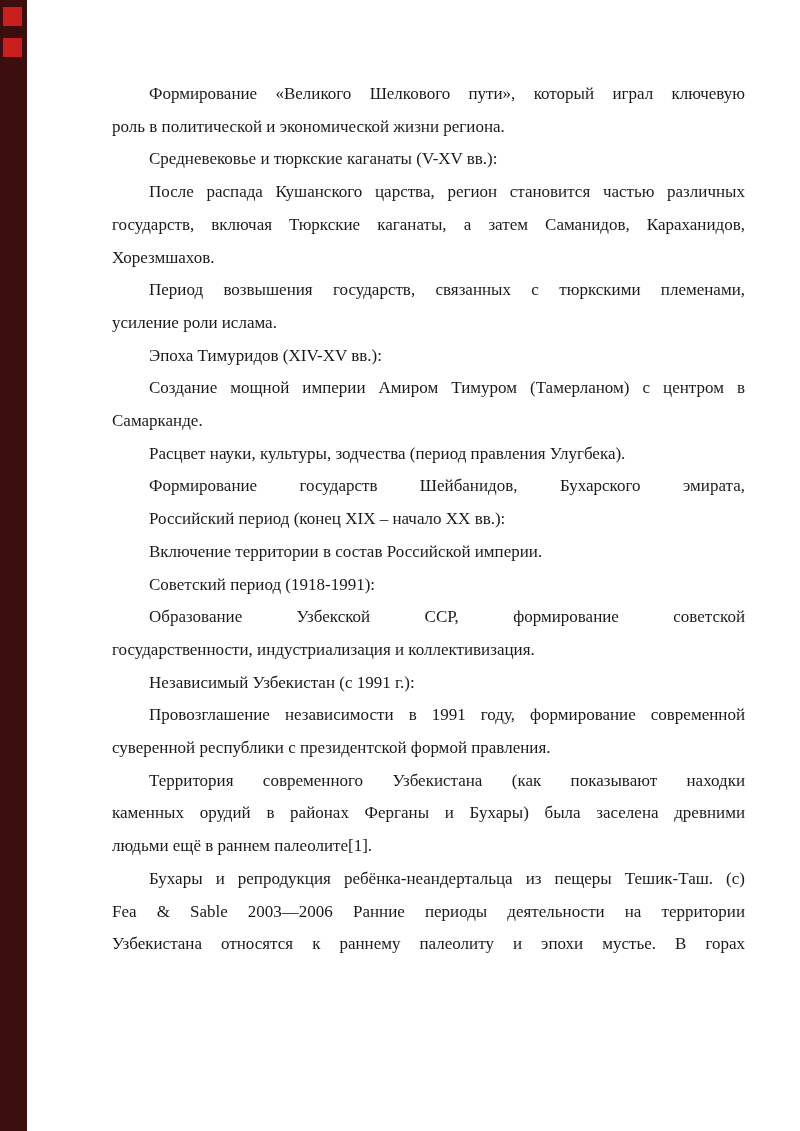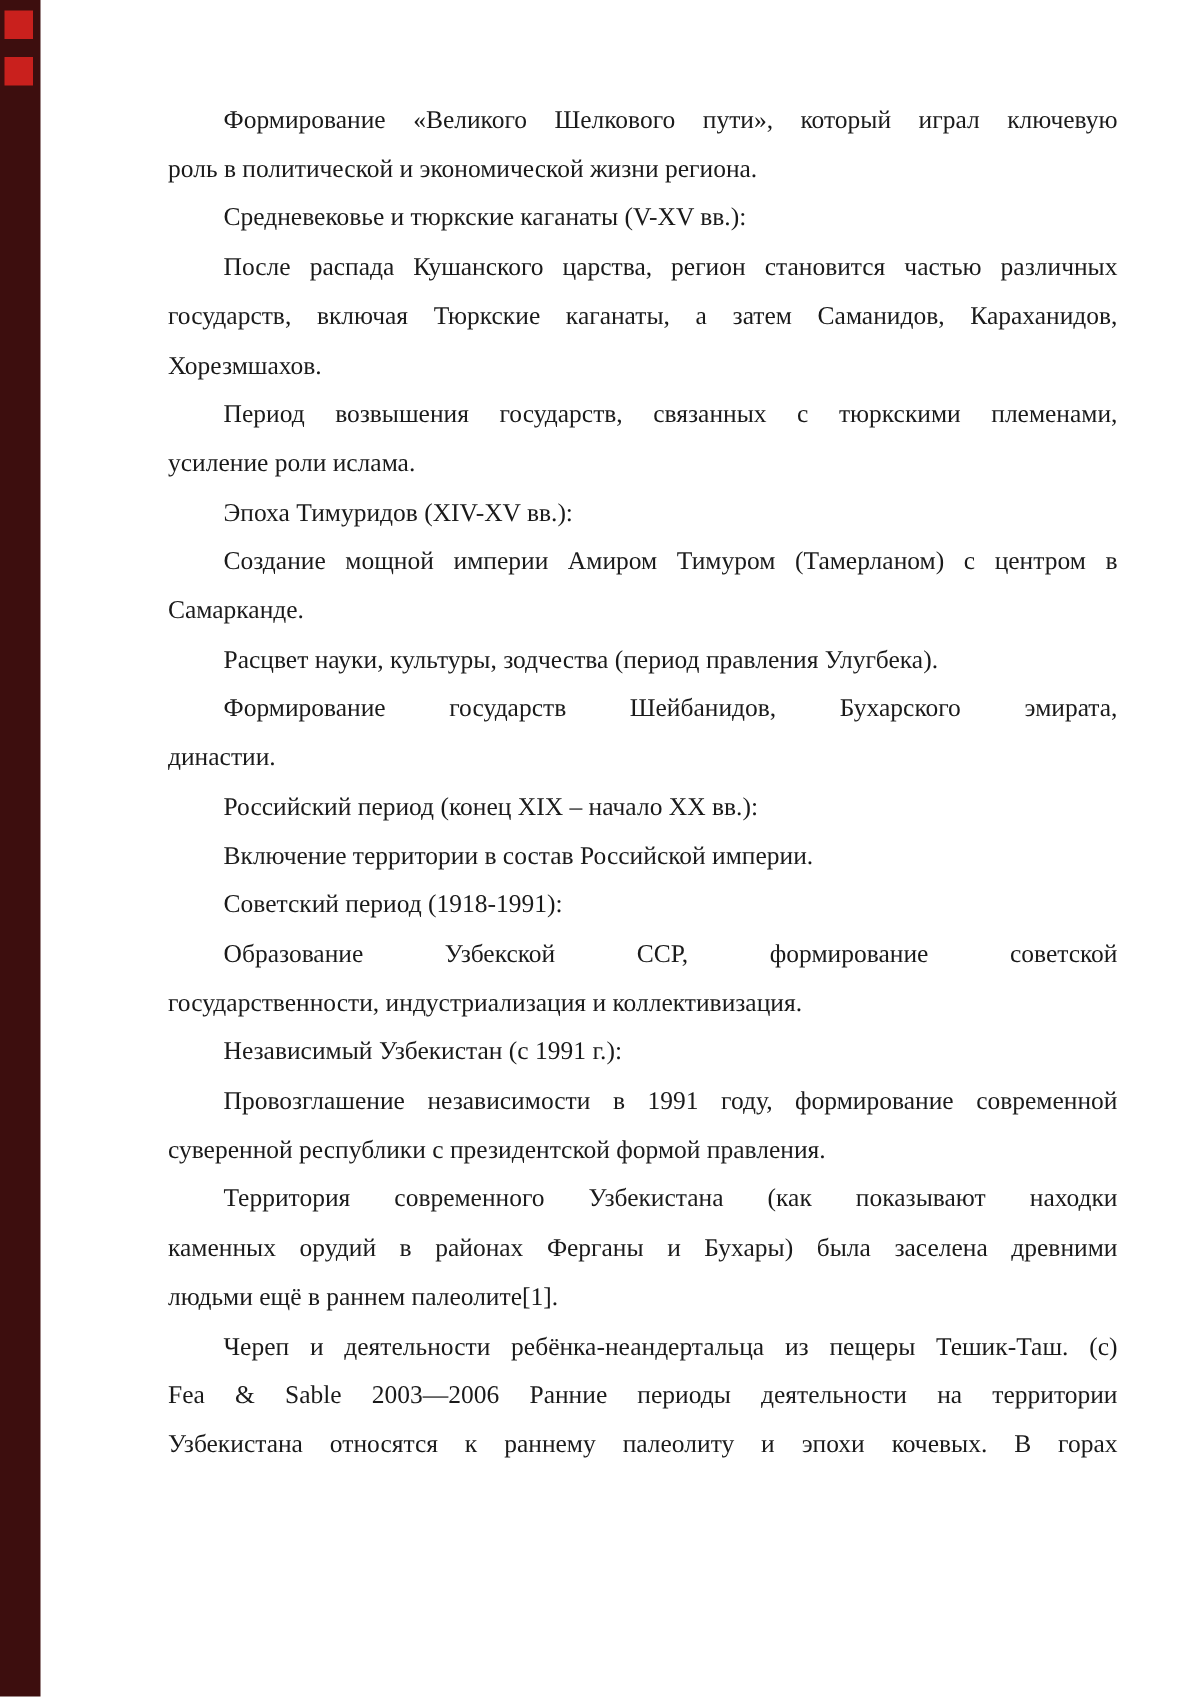--- a/index.html
+++ b/index.html
@@ -23,21 +23,21 @@
   }
   .edge-marker{
     position:absolute;left:3px;
     width:19px;height:19px;
     background:var(--marker-color);
   }
   .edge-marker.m1{top:7px;}
   .edge-marker.m2{top:38px;}
   .doc{
     position:absolute;
-    left:112px;top:64px;
+    left:112px;top:78px;
     width:633px;
     color:var(--text-color);
     font-size:17px;
     line-height:32.7px;
   }
   .para{margin:0;padding:0;}
   .ln{
     text-align:justify;
     text-align-last:justify;
   }
@@ -88,21 +88,20 @@
     <div class="ln fin">Самарканде.</div>
   </div>
 
   <div class="para">
     <div class="ln ind fin">Расцвет науки, культуры, зодчества (период правления Улугбека).</div>
   </div>
 
 
   <div class="para">
     <div class="ln ind">Формирование государств Шейбанидов, Бухарского эмирата,</div>
-    <div class="ln fin">династии.</div>
   </div>
 
   <div class="para">
     <div class="ln ind fin">Российский период (конец XIX – начало XX вв.):</div>
   </div>
 
   <div class="para">
     <div class="ln ind fin">Включение территории в состав Российской империи.</div>
   </div>
 
@@ -124,18 +123,18 @@
     <div class="ln fin">суверенной республики с президентской формой правления.</div>
   </div>
 
   <div class="para">
     <div class="ln ind">Территория современного Узбекистана (как показывают находки</div>
     <div class="ln">каменных орудий в районах Ферганы и Бухары) была заселена древними</div>
     <div class="ln fin">людьми ещё в раннем палеолите[1].</div>
   </div>
 
   <div class="para">
-    <div class="ln ind">Череп и деятельности ребёнка-неандертальца из пещеры Тешик-Таш. (с)</div>
+    <div class="ln ind">Бухары и репродукция ребёнка-неандертальца из пещеры Тешик-Таш. (с)</div>
     <div class="ln">Fea &amp; Sable 2003—2006 Ранние периоды деятельности на территории</div>
-    <div class="ln">Узбекистана относятся к раннему палеолиту и эпохи кочевых. В горах</div>
+    <div class="ln">Узбекистана относятся к раннему палеолиту и эпохи мустье. В горах</div>
   </div>
 
 </div>
 
 </body></html>

